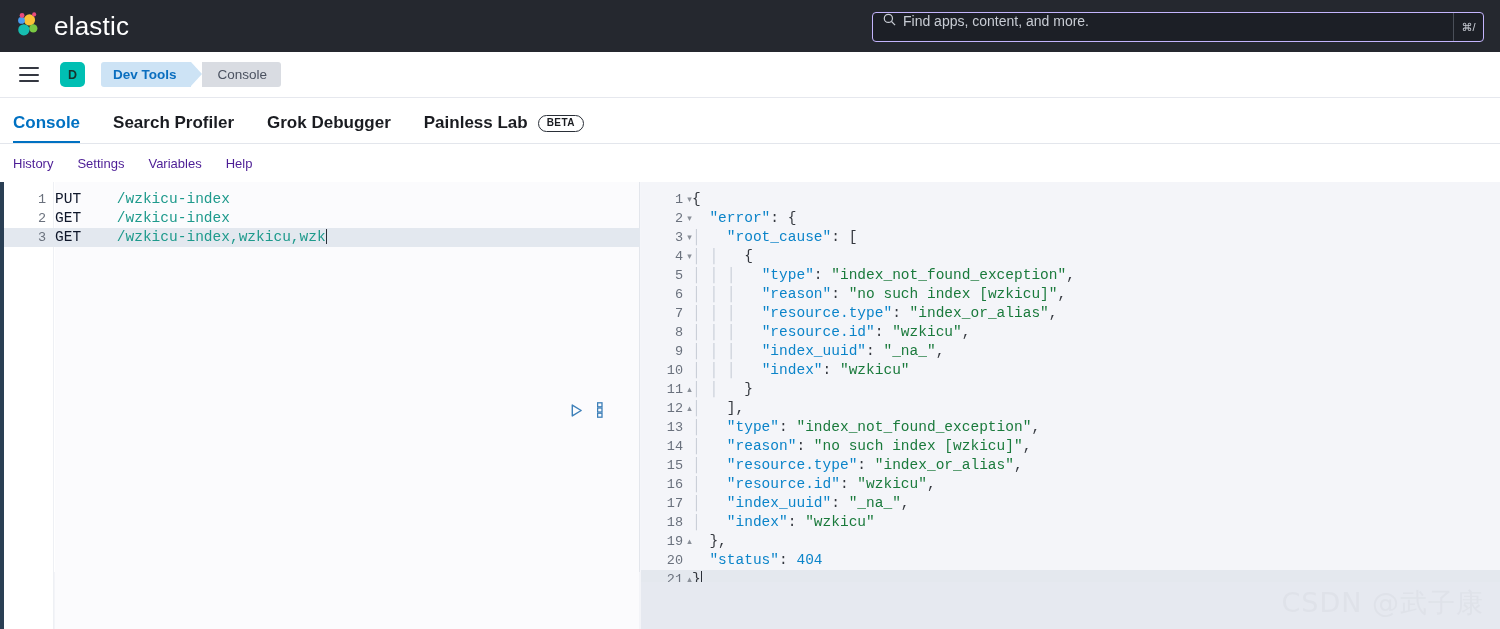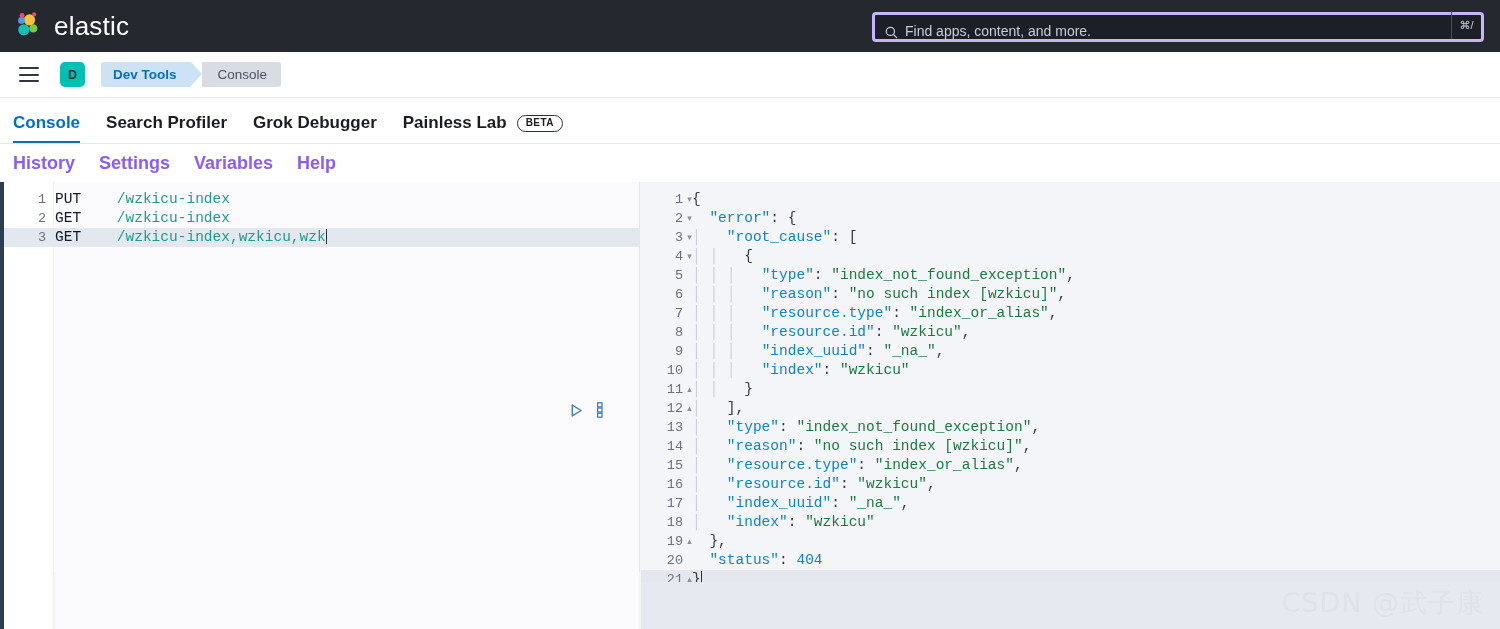--- a/index.html
+++ b/index.html
@@ -20,23 +20,23 @@
   .brand { display: flex; align-items: center; margin-left: 14px; }
   .logo-svg { width: 30px; height: 30px; display: block; }
   .brand-name {
     color: #ffffff; font-size: 26px; margin-left: 10px;
     letter-spacing: .2px; font-weight: 400;
   }
   .globalsearch {
     position: absolute; left: 872px; top: 12px;
     width: 612px; height: 30px;
     background: #1c1f26;
-    border: 3px solid #c4b5fd;
+    border: 1px solid #c4b5fd;
     border-radius: 4px;
-    display: flex; align-items: flex-end;
+    display: flex; align-items: flex-start;
   }
   .gs-icon {
     width: 13px; height: 13px; margin-left: 10px; flex: none;
     position: relative;
   }
   .gs-icon svg { display: block; }
   .gs-input {
     flex: 1; background: transparent; border: 0; outline: 0;
     color: #d3d6dd; font-size: 14px; font-family: "Liberation Sans", sans-serif;
     margin-left: 7px;
@@ -82,21 +82,21 @@
   .crumb.last { background: #d9dce2; color: #4b5260; border-radius: 0 3px 3px 0; margin-left: 11px; padding-left: 16px; padding-right: 14px; font-weight: 400; }
 
   
   .tabs {
     position: absolute; left: 0; top: 98px; width: 1500px; height: 46px;
     background: #ffffff; display: flex; align-items: flex-end;
     border-bottom: 1px solid #e3e6ec;
   }
   .tab {
     font-size: 17px; font-weight: 700; color: #1a1c21;
-    padding: 0 0 10px 0; margin-left: 26px; cursor: pointer;
+    padding: 0 0 10px 0; margin-left: 33px; cursor: pointer;
     display: flex; align-items: center; position: relative;
   }
   .tab:first-child { margin-left: 13px; }
   .tab.active { color: #0071c2; }
   .tab.active::after {
     content: ""; position: absolute; left: 0; right: 0; bottom: 0;
     height: 2px; background: #0071c2;
   }
   .beta {
     margin-left: 10px; font-size: 10px; font-weight: 700; letter-spacing: .4px;
@@ -104,21 +104,21 @@
     border: 1px solid #2a2f38; border-radius: 10px;
     padding: 2px 8px 3px; line-height: 1;
   }
 
   
   .submenu {
     position: absolute; left: 0; top: 144px; width: 1500px; height: 38px;
     background: #ffffff; display: flex; align-items: center;
   }
   .smi {
-    font-size: 18px; font-weight: 700; color: #8b5cf6;
+    font-size: 13px; font-weight: 400; color: #4c1d95;
     margin-left: 24px; cursor: pointer;
   }
   .smi:first-child { margin-left: 13px; }
 
   
   .workspace {
     position: absolute; left: 0; top: 182px; width: 1500px; height: 447px;
     background: #f5f6fa;
   }
   .edge-strip {

